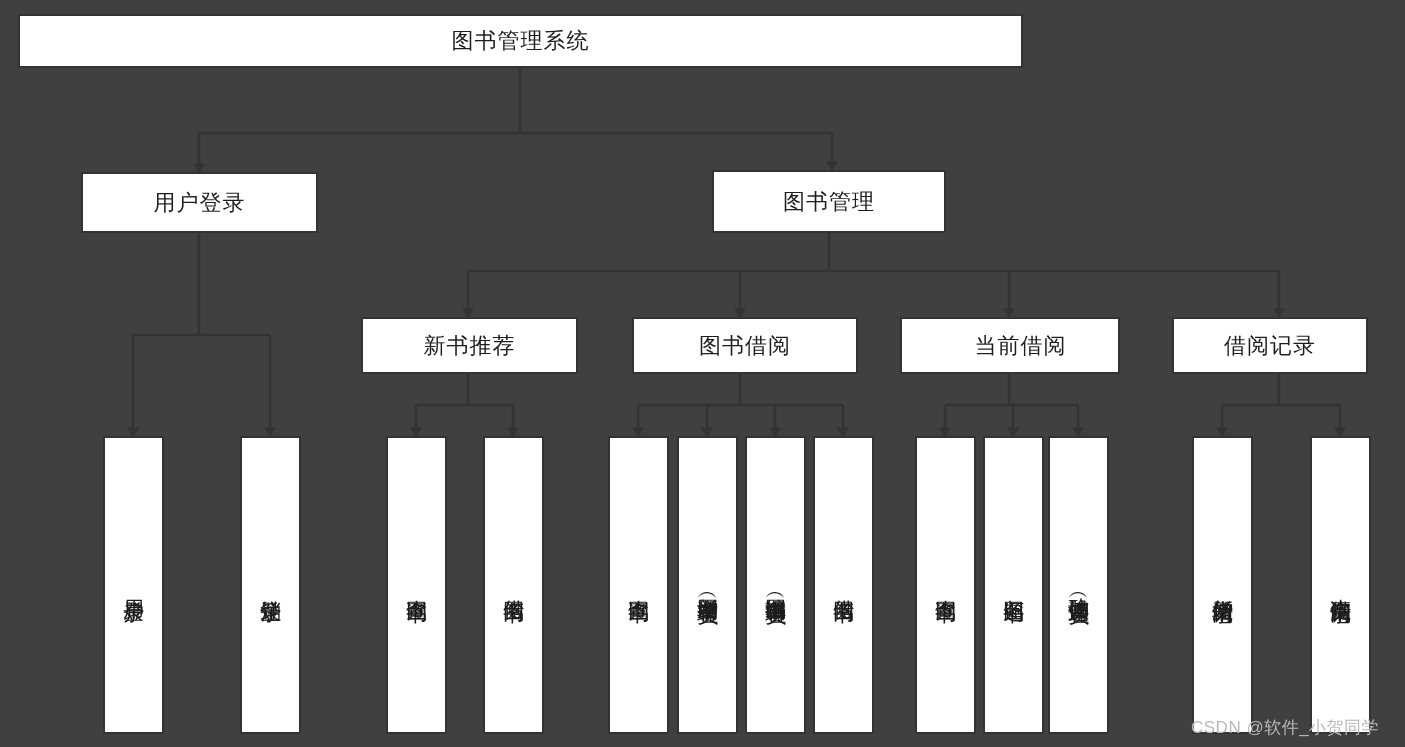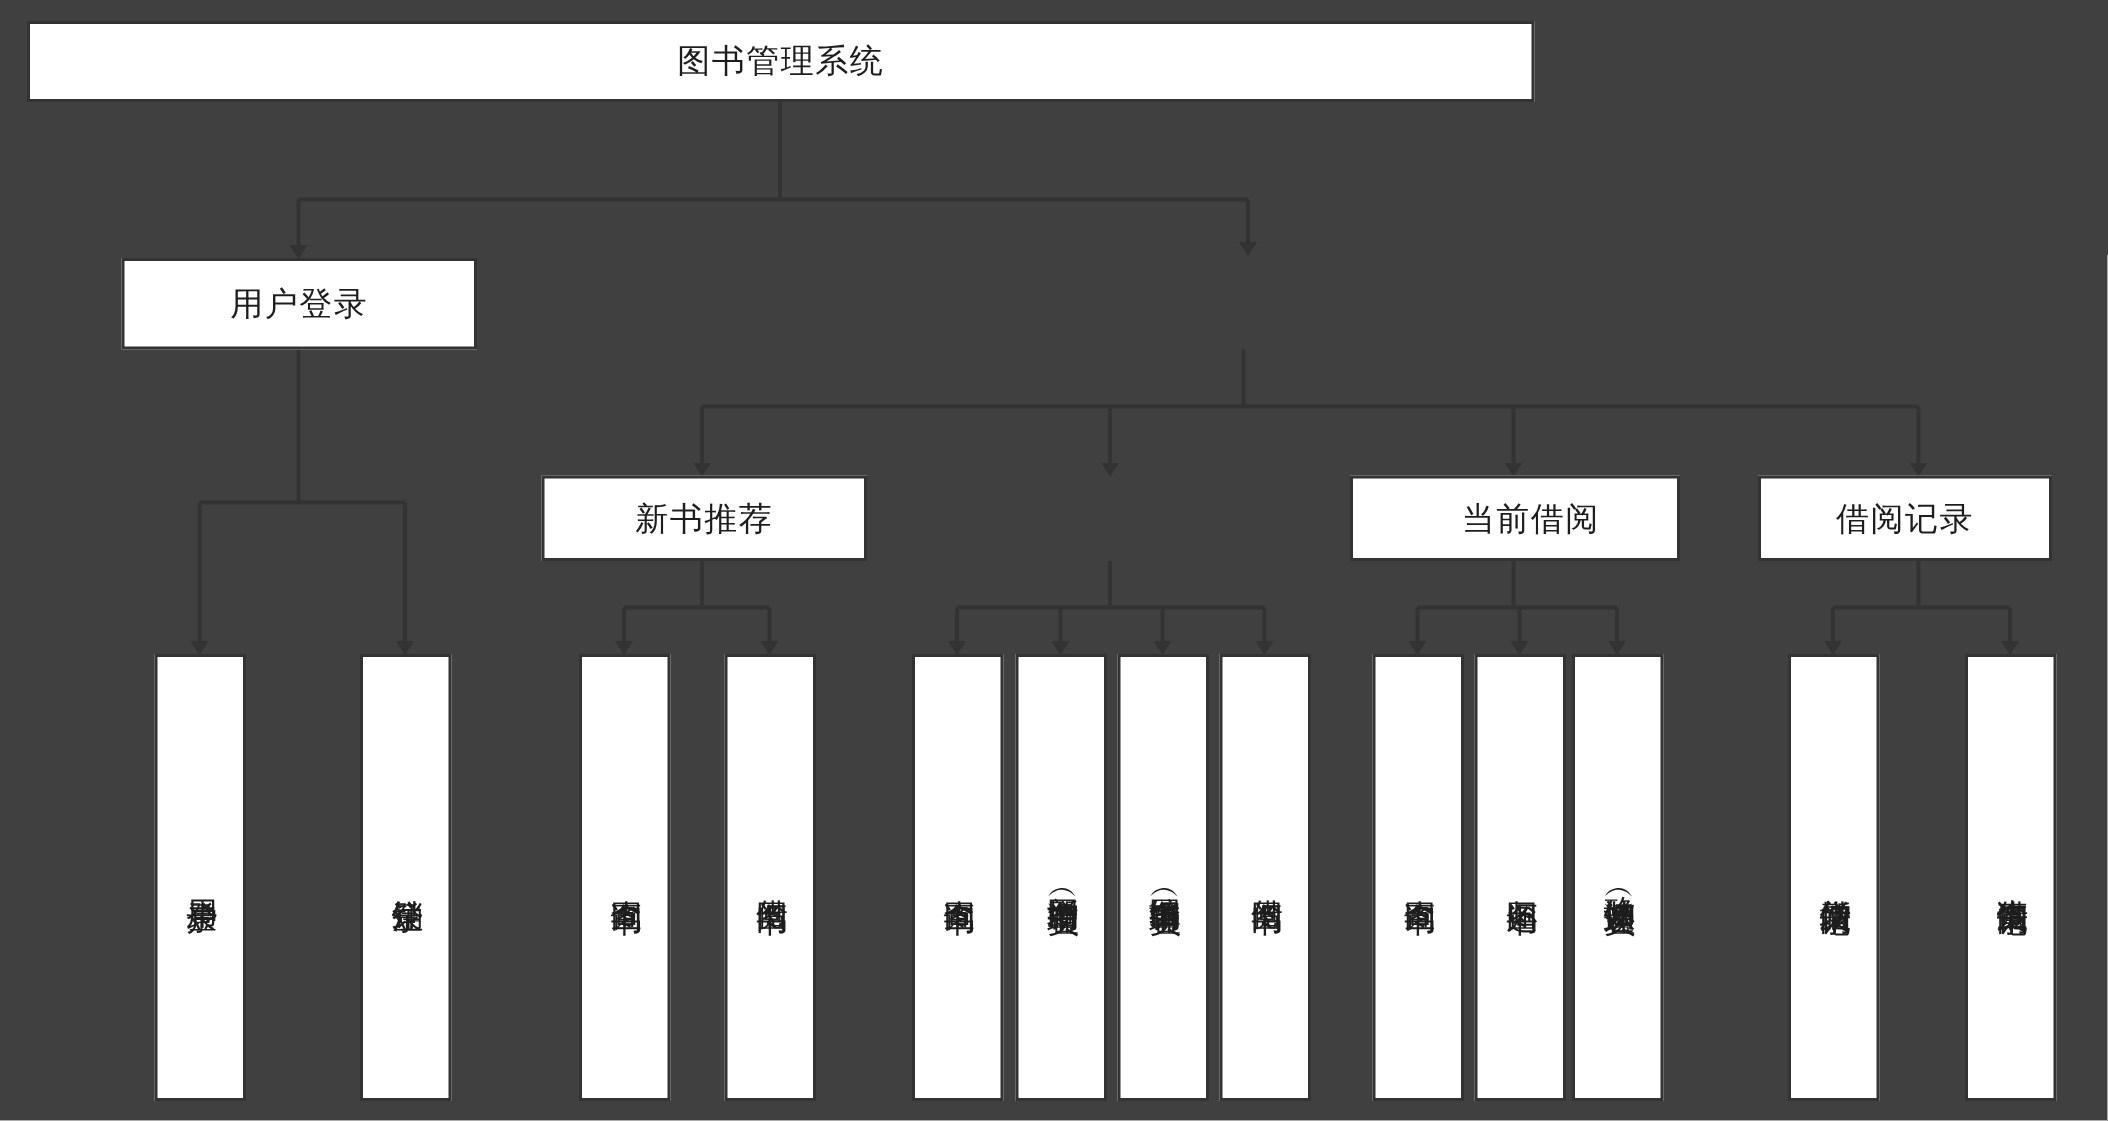--- a/index.html
+++ b/index.html
@@ -121,23 +121,29 @@
     </g>
   </svg>
 
   <div class="node horiz" style="left:18px; top:14px; width:1005px; height:54px;">
     <span>图书管理系统</span>
   </div>
 
   <div class="node horiz" style="left:81px; top:172px; width:237px; height:61px;">
     <span>用户登录</span>
   </div>
+  <div class="node horiz" style="left:712px; top:170px; width:234px; height:63px;">
+    <span>图书管理</span>
+  </div>
 
   <div class="node horiz" style="left:361px; top:317px; width:217px; height:57px;font-family:Liberation Mono, monospace;">
     <span>新书推荐</span>
+  </div>
+  <div class="node horiz" style="left:632px; top:317px; width:226px; height:57px;">
+    <span>图书借阅</span>
   </div>
   <div class="node horiz" style="left:900px; top:317px; width:220px; height:57px;padding-left:21px;">
     <span>当前借阅</span>
   </div>
   <div class="node horiz" style="left:1172px; top:317px; width:196px; height:57px;">
     <span>借阅记录</span>
   </div>
 
   <div class="node vert" style="left:103px; top:436px; width:61px; height:298px;">
     <span class="vlabel">用户登录</span>
@@ -176,14 +182,15 @@
     <span class="vlabel">确认归还（管理员）</span>
   </div>
 
   <div class="node vert" style="left:1192px; top:436px; width:61px; height:298px;">
     <span class="vlabel">新增借阅记录</span>
   </div>
   <div class="node vert" style="left:1310px; top:436px; width:61px; height:298px;">
     <span class="vlabel">查询借阅记录</span>
   </div>
 
+  <div class="watermark" style="left:1191px; top:716px;">CSDN @软件_小贺同学</div>
 
 </div>
 
 </body></html>

